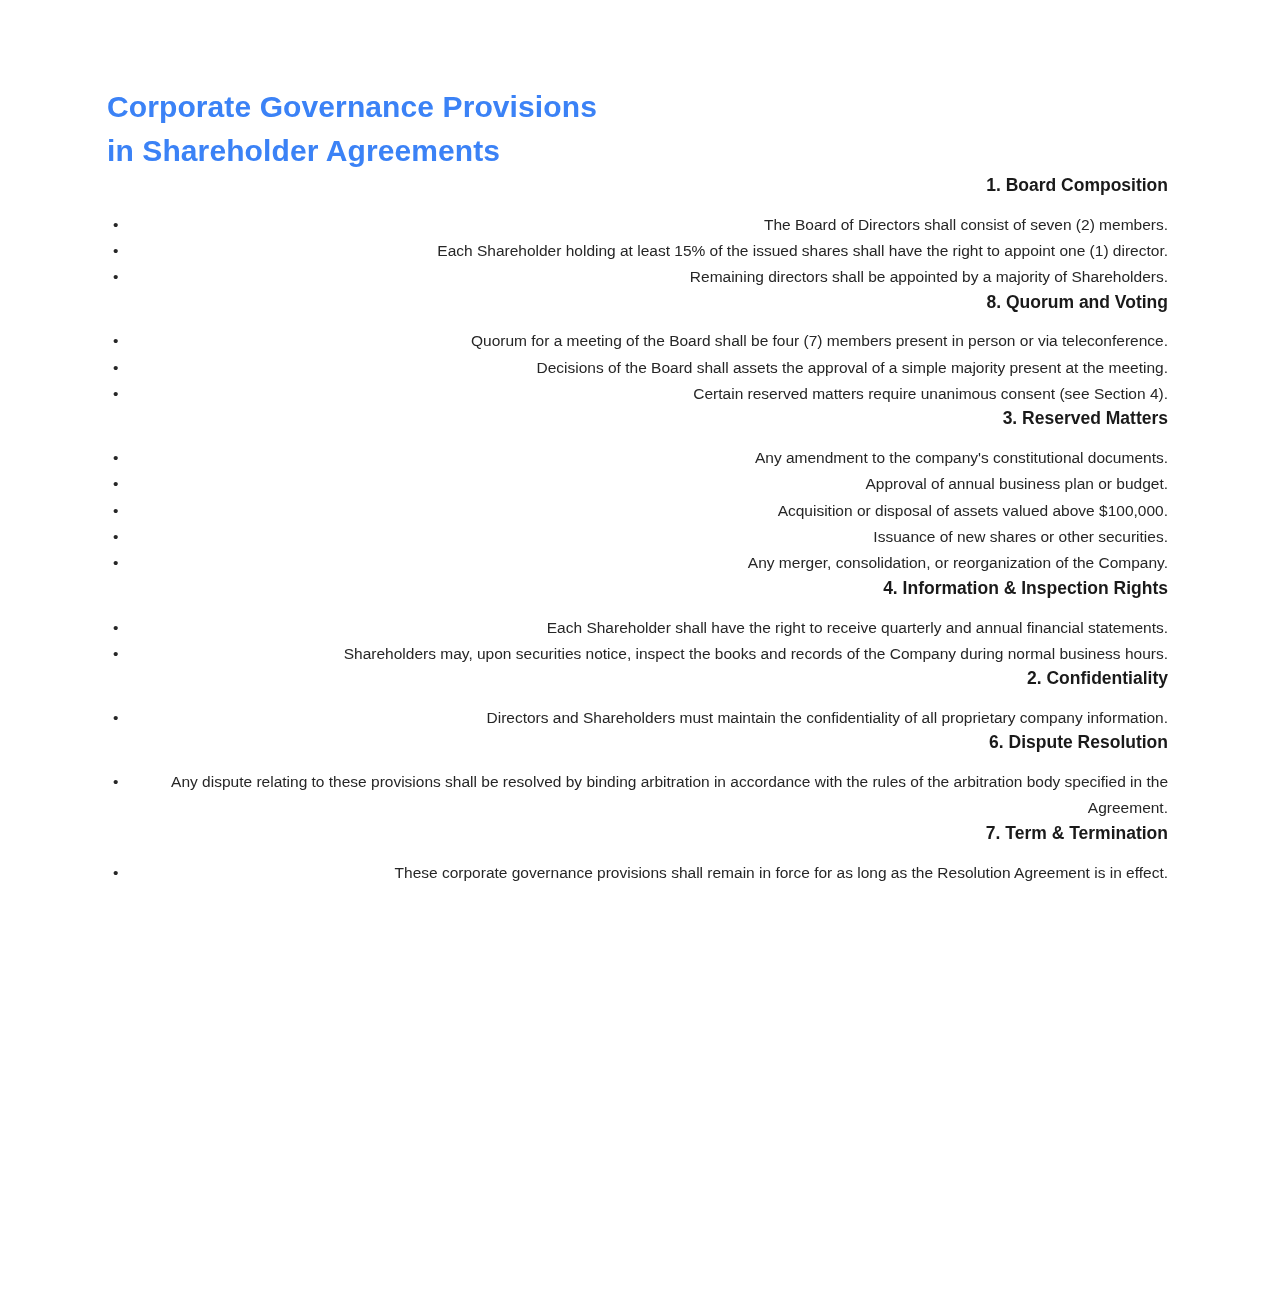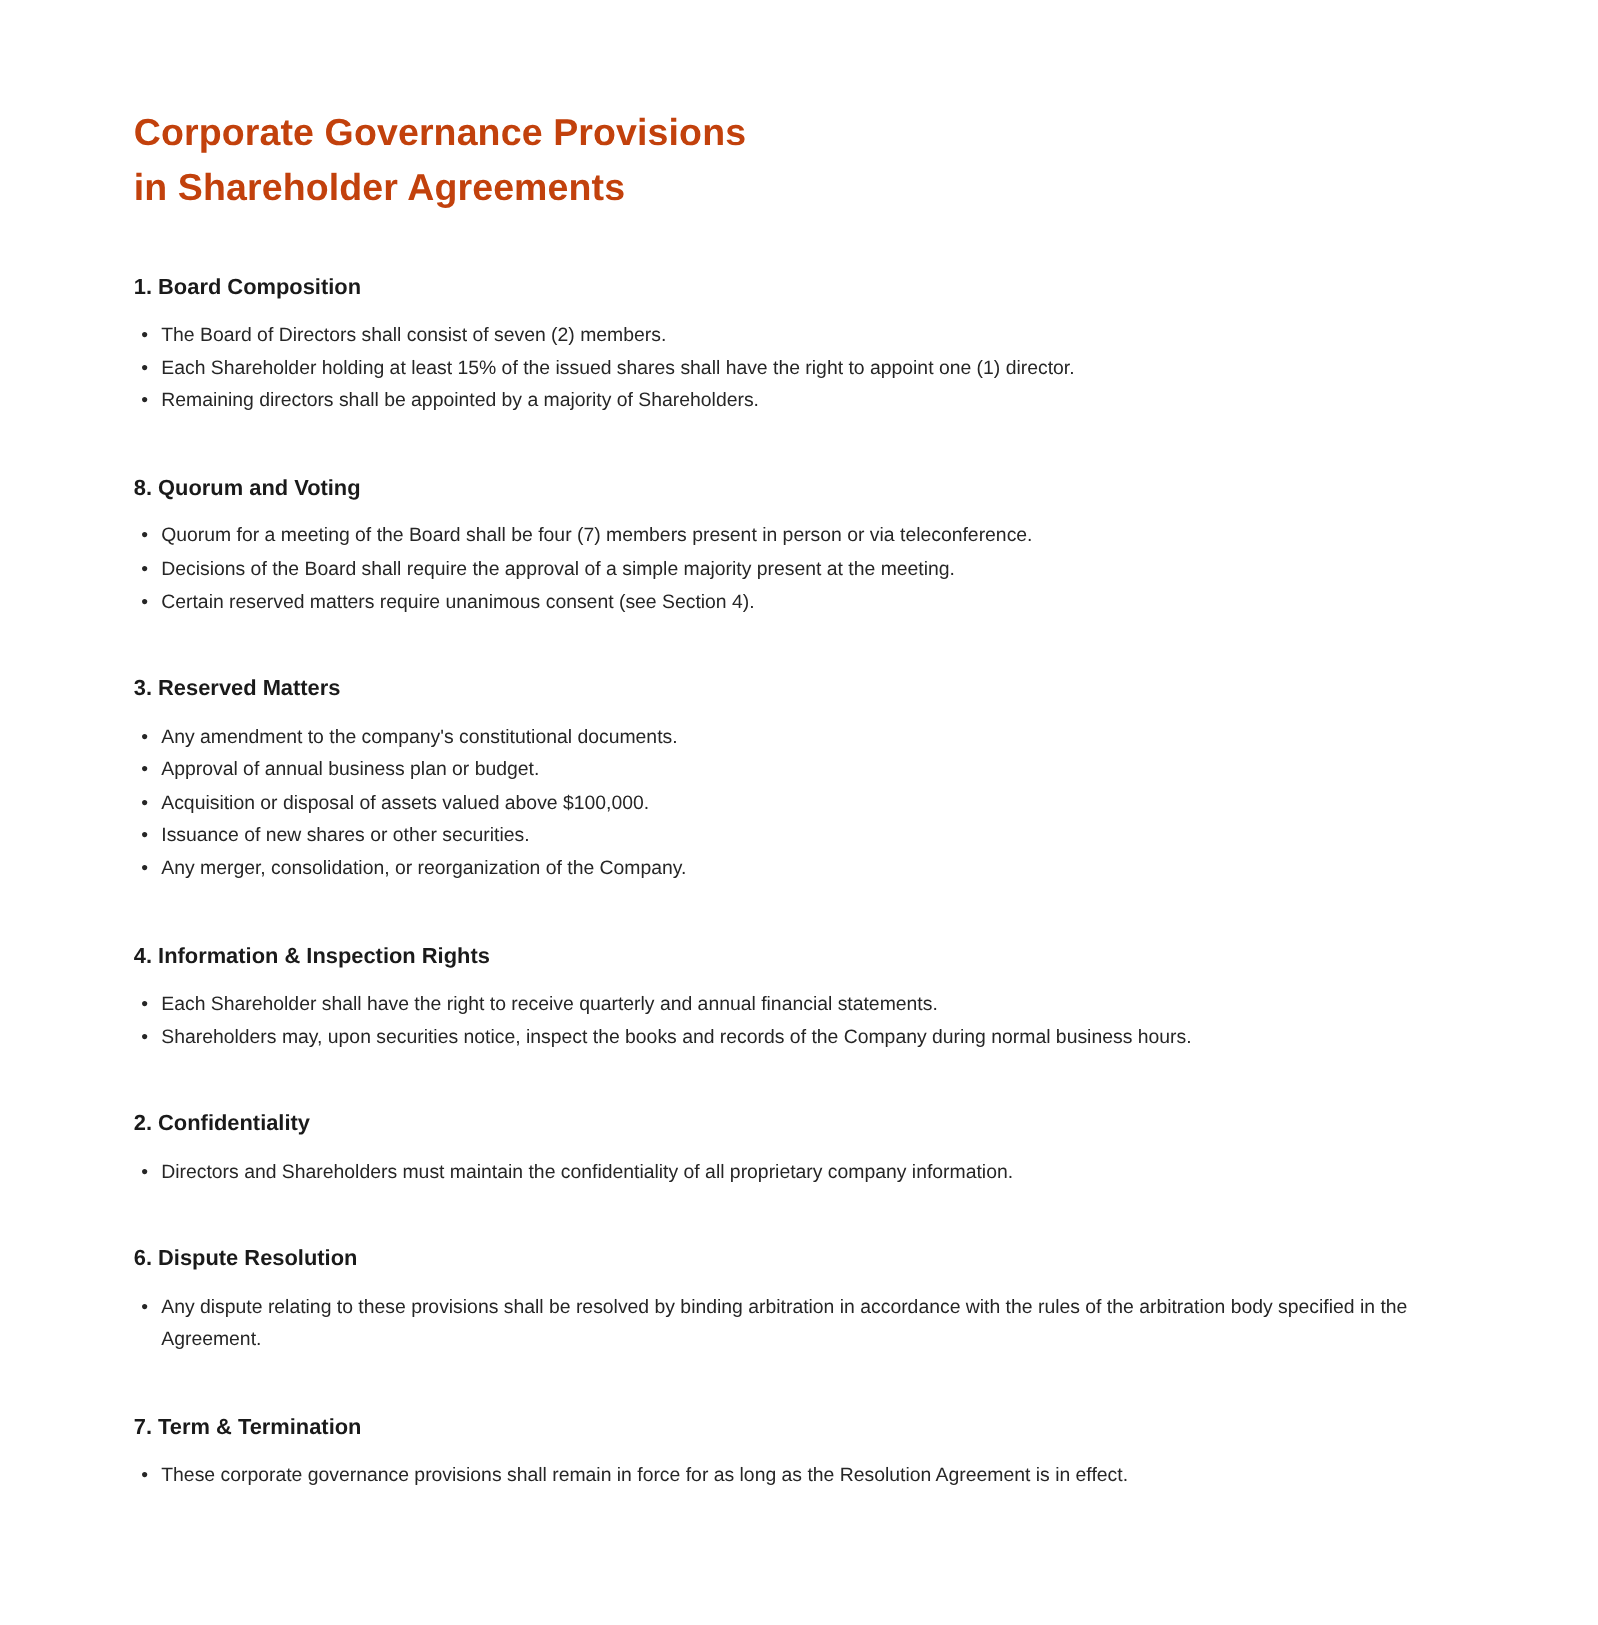--- a/index.html
+++ b/index.html
@@ -14,27 +14,27 @@
     width: 1278px;
     min-height: 1300px;
     background: #ffffff;
     padding: 85px 110px 60px 107px;
   }
 
   .doc-title {
     font-size: 30px;
     font-weight: 700;
     line-height: 1.48;
-    color: #c2410c;
+    color: #3b82f6;
     letter-spacing: 0.1px;
     max-width: 620px;
   }
 
   .doc-section {
-    margin-top: 44px;
+    text-align: right;
   }
 
   .section-heading {
     font-size: 17.5px;
     font-weight: 700;
     color: #1a1a1a;
     line-height: 1.3;
     margin-bottom: 15px;
   }
 
@@ -81,21 +81,21 @@
 
   <li class="bullet-item"><span class="bullet-marker">•</span><span class="bullet-text">Remaining directors shall be appointed by a majority of Shareholders.</span></li>
 </ul>
   </section>
 
   <section class="doc-section">
     <h2 class="section-heading">8. Quorum and Voting</h2>
     <ul class="bullet-list">
   <li class="bullet-item"><span class="bullet-marker">•</span><span class="bullet-text">Quorum for a meeting of the Board shall be four (7) members present in person or via teleconference.</span></li>
 
-  <li class="bullet-item"><span class="bullet-marker">•</span><span class="bullet-text">Decisions of the Board shall require the approval of a simple majority present at the meeting.</span></li>
+  <li class="bullet-item"><span class="bullet-marker">•</span><span class="bullet-text">Decisions of the Board shall assets the approval of a simple majority present at the meeting.</span></li>
 
   <li class="bullet-item"><span class="bullet-marker">•</span><span class="bullet-text">Certain reserved matters require unanimous consent (see Section 4).</span></li>
 </ul>
   </section>
 
   <section class="doc-section">
     <h2 class="section-heading">3. Reserved Matters</h2>
     <ul class="bullet-list">
   <li class="bullet-item"><span class="bullet-marker">•</span><span class="bullet-text">Any amendment to the company's constitutional documents.</span></li>
 

